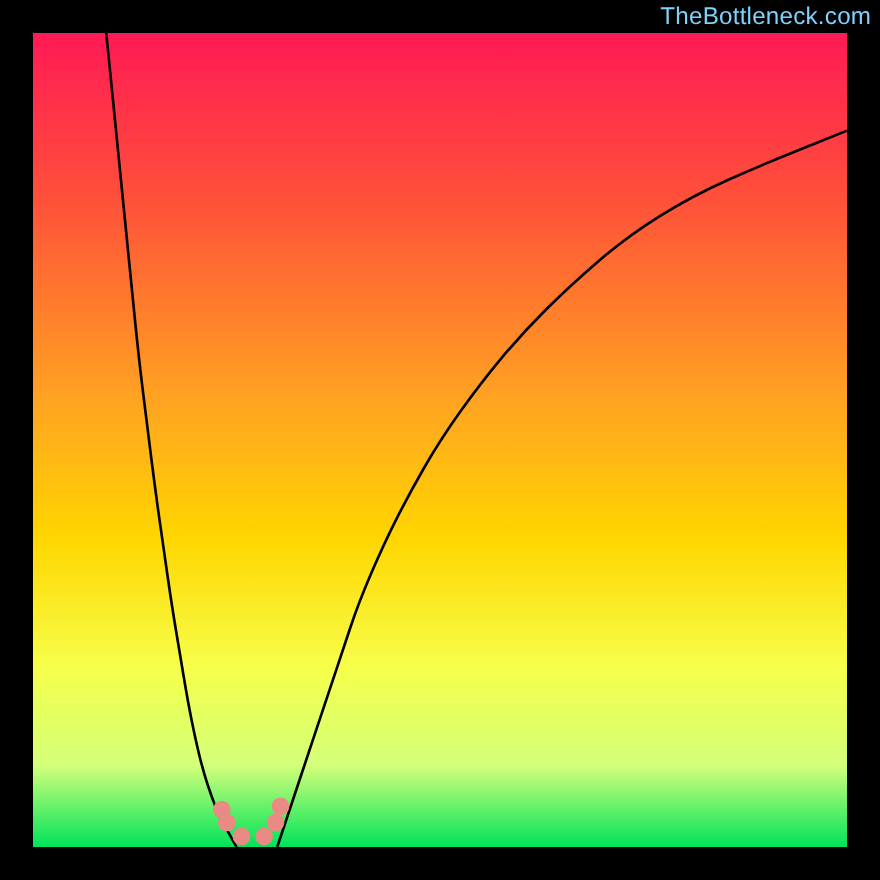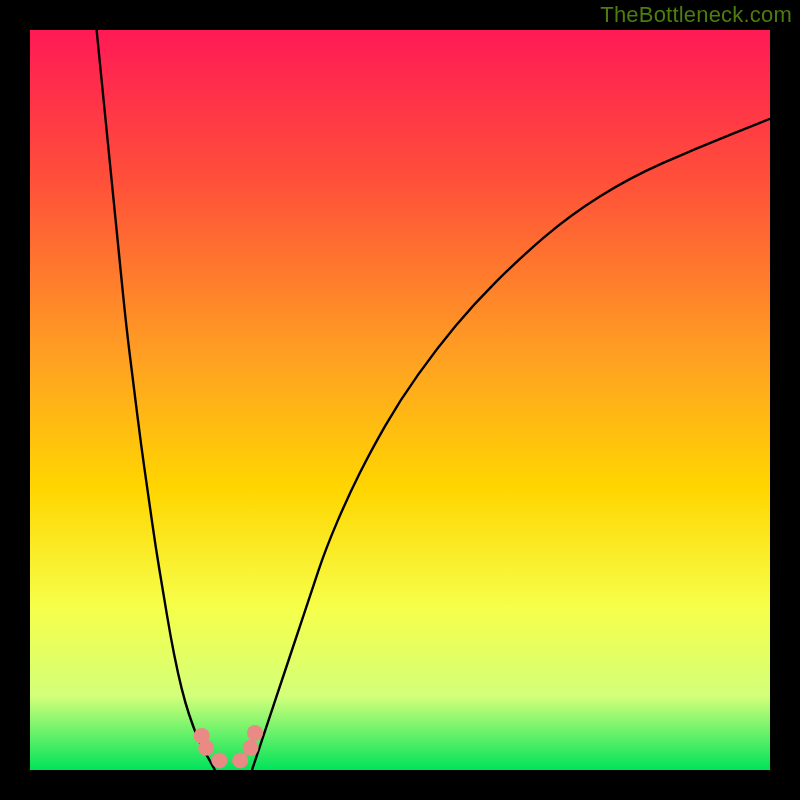--- a/index.html
+++ b/index.html
@@ -25,21 +25,21 @@
     width: 740px;
     height: 740px;
     overflow: hidden;
   }
   .watermark {
     position: absolute;
     top: 2px;
     right: 8px;
     font-family: Arial, Helvetica, sans-serif;
     font-size: 22px;
-    color: #4d7c0f;
+    color: #7dd3fc;
     letter-spacing: 0.2px;
   }
   svg {
     display: block;
   }
 </style>
 </head>
 <body>
 
 <div class="frame">

